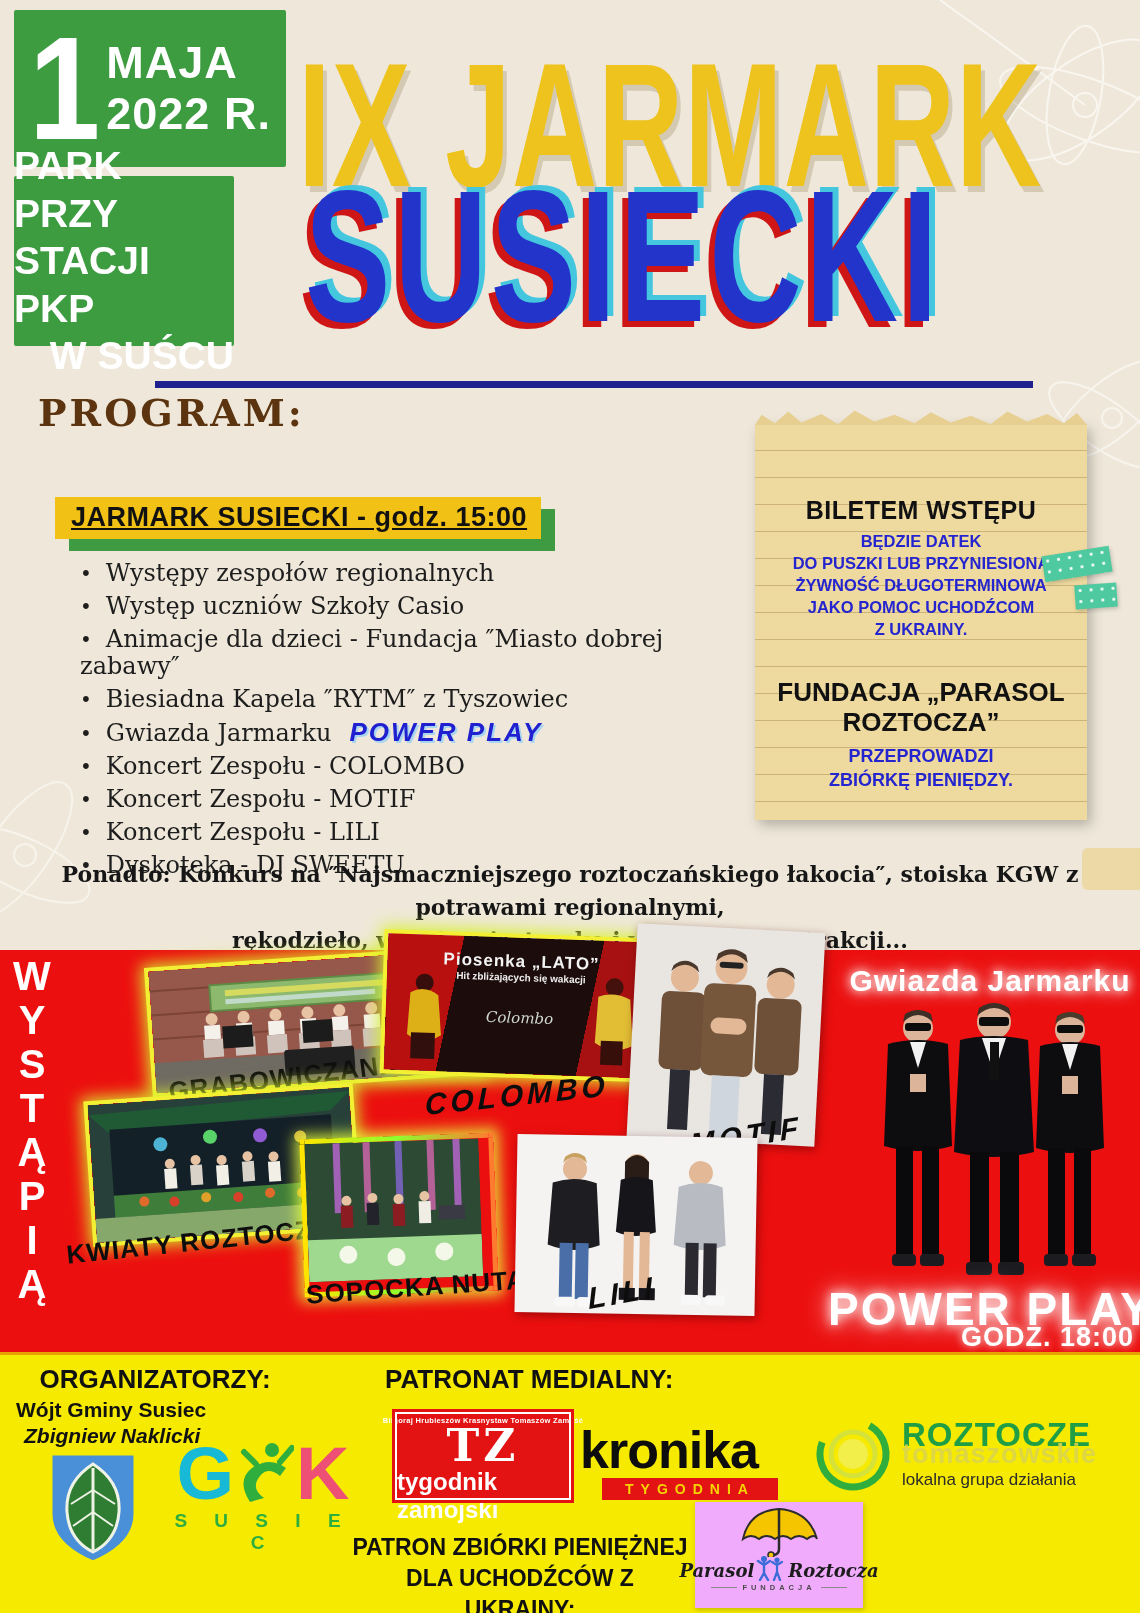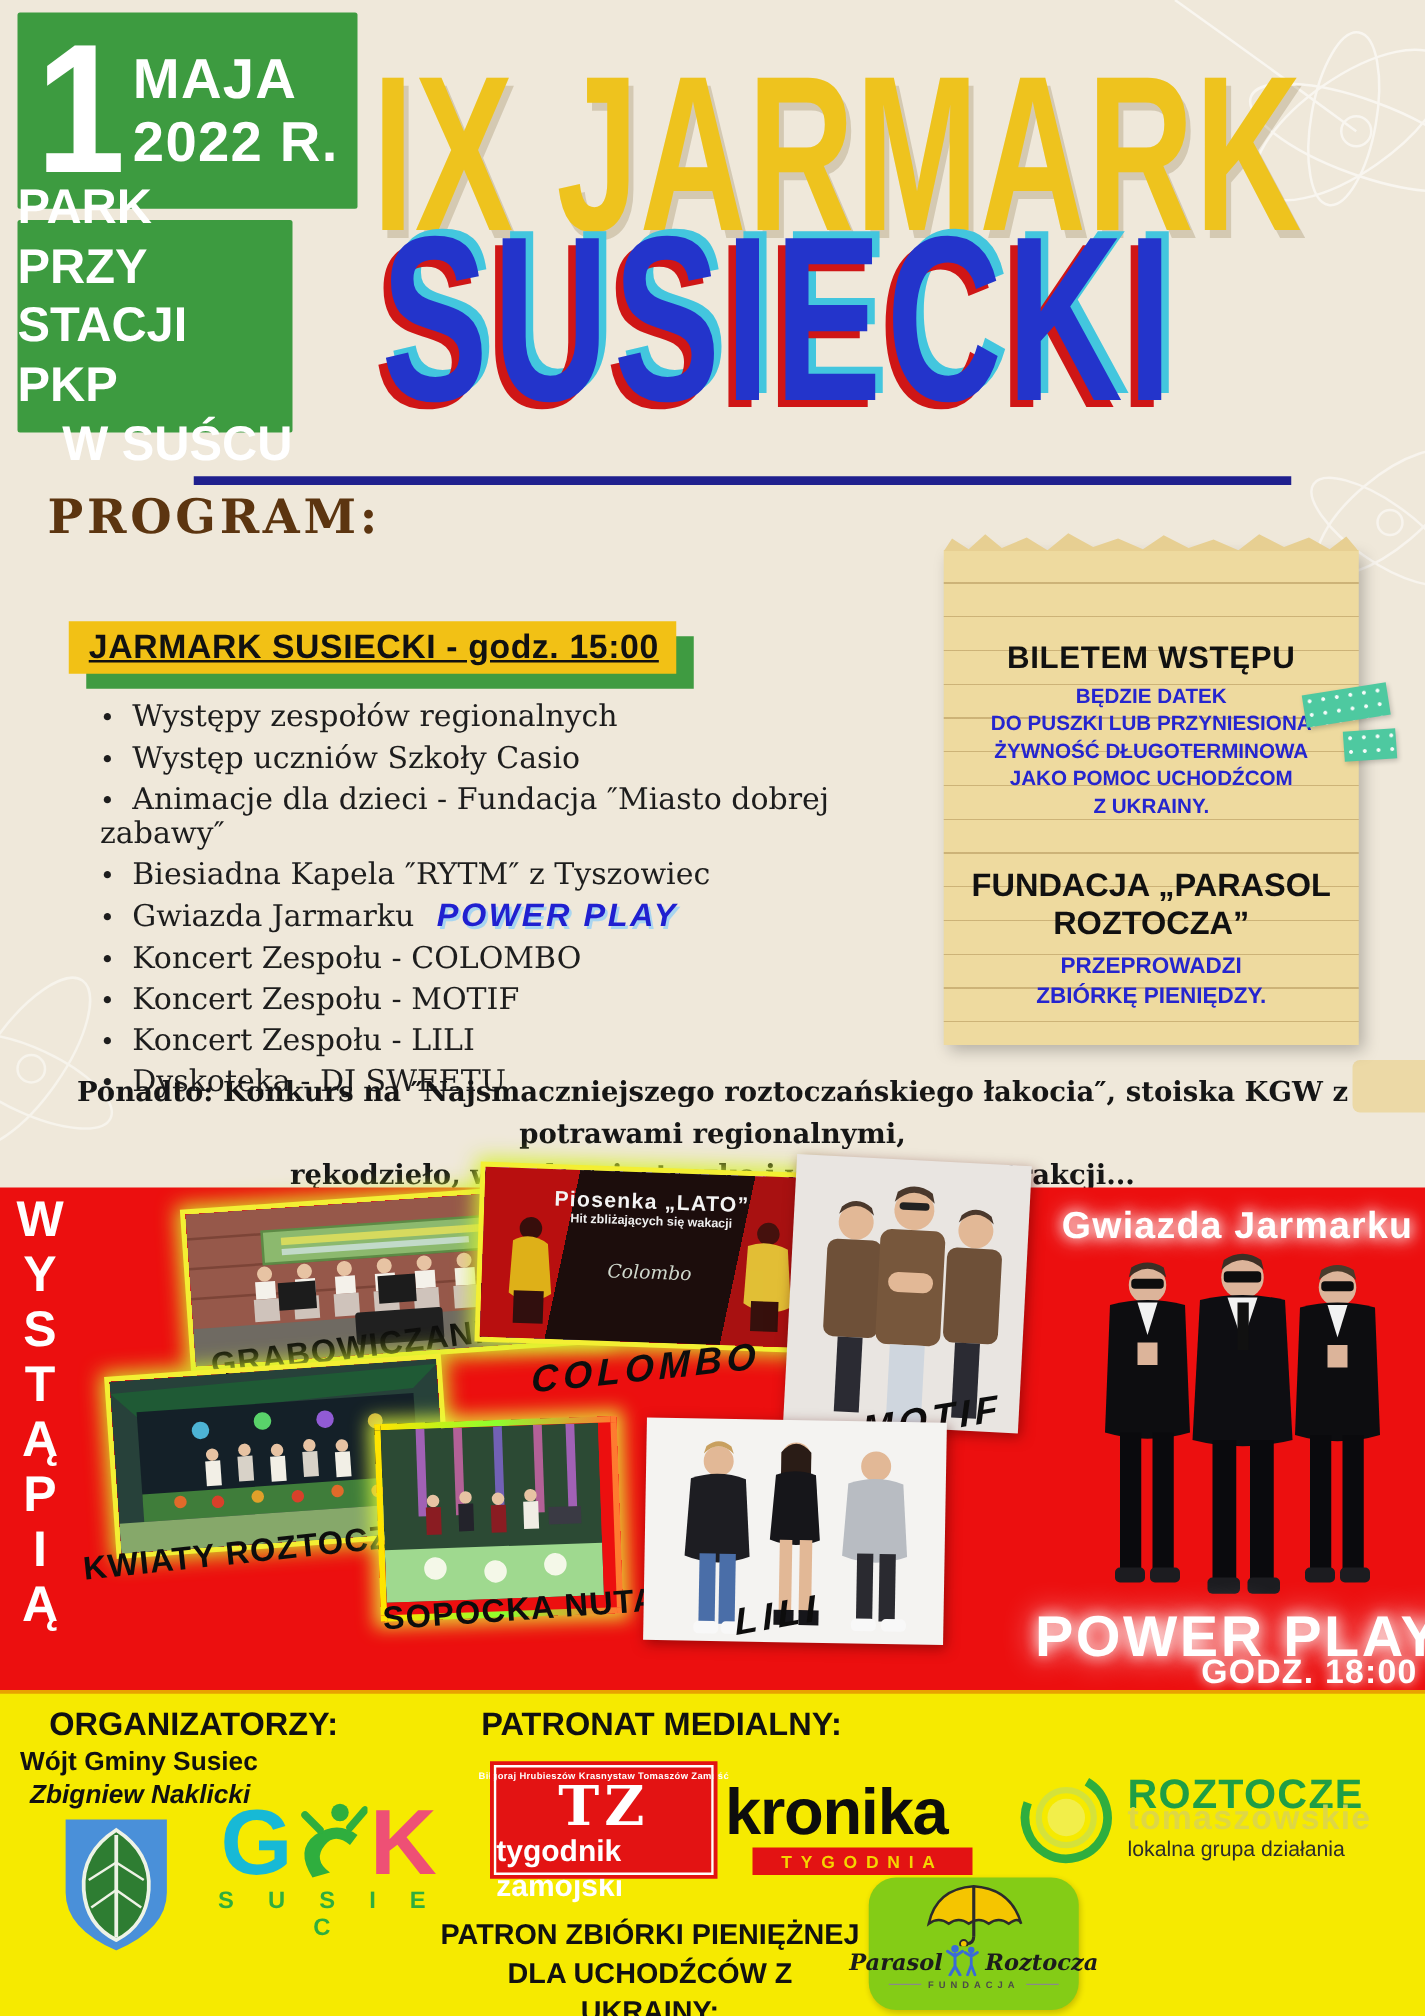--- a/index.html
+++ b/index.html
@@ -33,21 +33,21 @@
   .event1{left:55px;top:432px;}
   .event2{left:55px;top:497px;}
   .bullets{left:80px;top:560px;width:660px;list-style:none;margin:0;padding:0;
            font-family:"DejaVu Serif",serif;font-size:24px;color:#1d1d1d;}
   .bullets li{margin-bottom:6px;line-height:1.12;}
   .bullets li::before{content:"•";margin-right:14px;font-size:20px;}
   .star-name{color:#2020d0;font-family:"Liberation Sans",sans-serif;font-style:italic;font-weight:900;
              font-size:26px;letter-spacing:2px;margin-left:18px;text-shadow:2px 2px 0 rgba(120,200,255,.6);}
 
   
-  .note{left:755px;top:440px;width:332px;height:396px;background:#eeda9f;z-index:2;
+  .note{left:755px;top:424px;width:332px;height:396px;background:#eeda9f;z-index:2;
         box-shadow:4px 5px 12px rgba(0,0,0,.25);
         background-image:repeating-linear-gradient(to bottom,transparent 0 26px,rgba(150,115,55,.38) 26px 27px);
         text-align:center;}
   .note::before{content:"";position:absolute;left:0;top:-16px;width:100%;height:17px;background:#e7cf92;
         clip-path:polygon(0 100%,2% 40%,6% 90%,10% 20%,14% 85%,20% 35%,25% 95%,30% 15%,36% 80%,42% 40%,48% 90%,53% 25%,59% 85%,65% 45%,71% 95%,76% 20%,82% 80%,88% 35%,93% 90%,97% 30%,100% 100%);}
   .note-heading{margin-top:72px;font-size:25px;font-weight:900;color:#111;letter-spacing:.5px;}
   .note-blue{color:#2525cf;font-weight:800;font-size:16.5px;line-height:1.33;margin-top:6px;}
   .note-heading2{margin-top:36px;font-size:26px;font-weight:900;color:#111;line-height:1.18;}
   .note-blue2{color:#2525cf;font-weight:800;font-size:18px;line-height:1.35;margin-top:6px;}
   .tape{background:#4ec9a0;z-index:3;box-shadow:1px 2px 4px rgba(0,0,0,.2);
@@ -92,22 +92,22 @@
   .tz-top{font-size:7.5px;font-weight:700;white-space:nowrap;margin-top:2px;letter-spacing:.3px;}
   .tz-letters{font-family:"DejaVu Serif",serif;font-weight:900;font-size:44px;line-height:.95;letter-spacing:4px;text-align:center;}
   .tz-bottom{font-weight:800;font-size:24px;margin-top:1px;}
   .kronika-name{font-weight:900;font-size:52px;letter-spacing:-1px;color:#0d0d0d;line-height:1;}
   .kronika-sub{background:#e31313;color:#f5d400;font-weight:900;font-size:14px;letter-spacing:7px;
                text-align:center;padding:3px 0;width:176px;}
   .roz-name{font-weight:900;font-size:33px;color:#1f9e45;letter-spacing:1px;line-height:1;}
   .roz-ghost{font-weight:900;font-size:27px;color:#dcd54d;letter-spacing:1px;line-height:1;margin-top:-10px;opacity:.9;text-align:center;}
   .roz-sub{font-weight:400;font-size:17px;color:#2b2b2b;margin-top:2px;}
   .patron{text-align:center;font-weight:800;font-size:23px;color:#111;line-height:1.35;}
-  .parasol-box{left:695px;top:1502px;width:168px;height:106px;background:#84cc16;display:flex;flex-direction:column;
-               align-items:center;box-shadow:1px 2px 5px rgba(0,0,0,.2);border-radius:22px;}
+  .parasol-box{left:695px;top:1502px;width:168px;height:106px;background:#f0abfc;display:flex;flex-direction:column;
+               align-items:center;box-shadow:1px 2px 5px rgba(0,0,0,.2);}
   .parasol-row{display:flex;align-items:flex-end;gap:2px;margin-top:-2px;}
   .parasol-name{font-family:"DejaVu Serif",serif;font-style:italic;font-weight:700;font-size:18px;color:#1c1c1c;}
   .fundacja{display:flex;align-items:center;gap:5px;color:#4a4a4a;font-size:7.5px;font-weight:700;letter-spacing:4px;margin-top:2px;}
   .fundacja::before,.fundacja::after{content:"";width:26px;height:1px;background:#8a8a8a;}
   .gok-sub{color:#2fae3e;font-weight:900;font-size:19px;letter-spacing:11px;}
 </style>
 </head>
 <body>
 
 <div class="poster">

